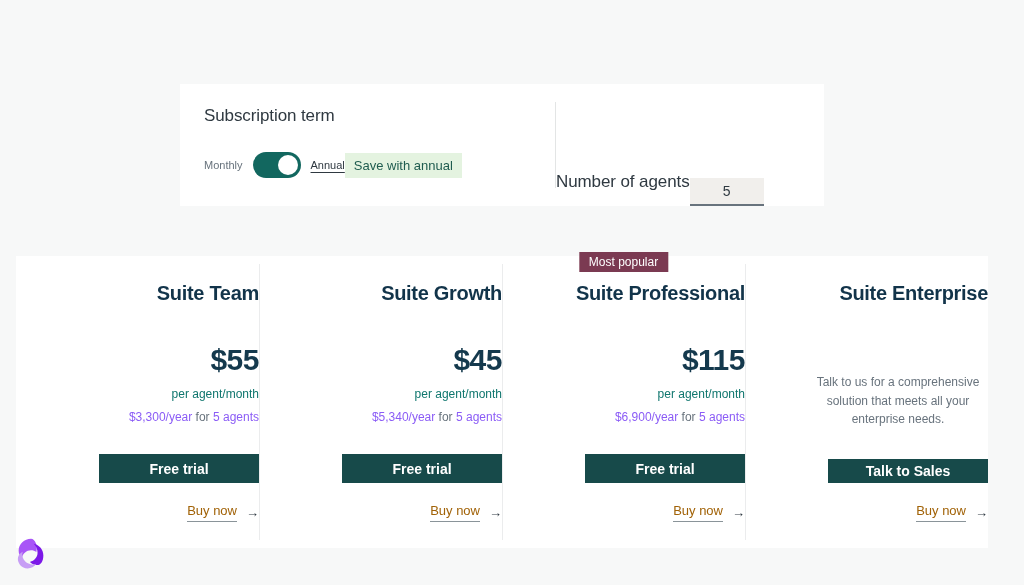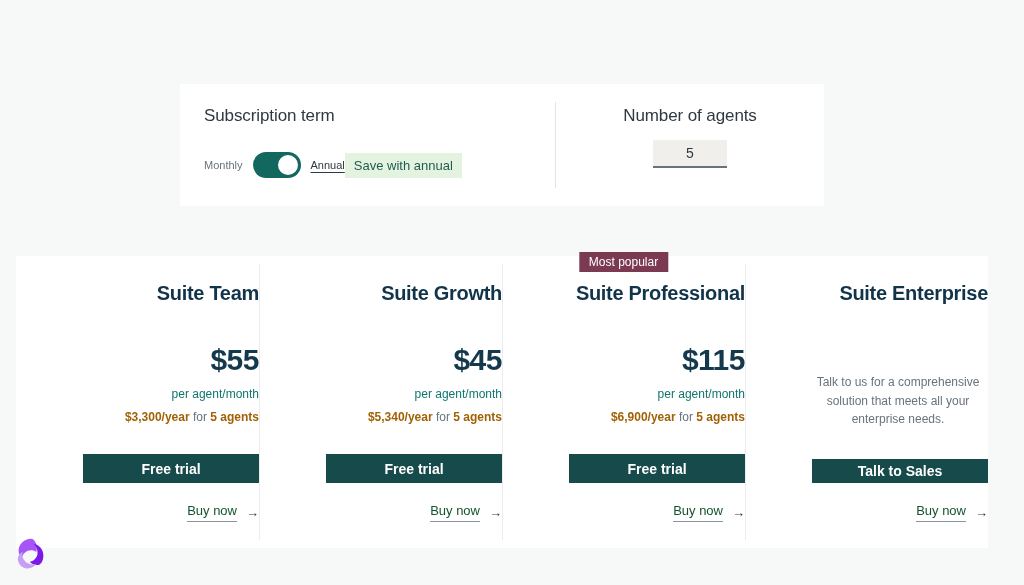--- a/index.html
+++ b/index.html
@@ -35,22 +35,22 @@
   .config-divider {
     width: 1px;
     background: #e3e5e5;
     margin: 18px 0;
     flex: none;
   }
   .config-right {
     flex: 1;
     padding-top: 22px;
     display: flex;
-    flex-direction: column;
-    align-items: center;
+    flex-direction: row;
+    align-items: flex-end;
   }
   .config-title {
     font-size: 17px;
     color: #2f3941;
     letter-spacing: -0.1px;
     margin: 0 0 26px 0;
     font-weight: 400;
   }
   .config-right .config-title {
     margin-bottom: 14px;
@@ -156,33 +156,33 @@
     font-size: 12px;
     color: #0f766e;
     margin-top: 10px;
   }
   .plan-year {
     font-size: 12px;
     color: #68737d;
     margin-top: 9px;
   }
   .plan-year b {
-    color: #a16207;
-    font-weight: bold;
+    color: #8b5cf6;
+    font-weight: normal;
   }
   .plan-desc {
     font-size: 12px;
     color: #68737d;
     line-height: 1.55;
     text-align: center;
     width: 180px;
     margin-top: 68px;
   }
   .cta {
-    width: 176px;
+    width: 160px;
     height: 38px;
     background: #174a4a;
     color: #ffffff;
     font-size: 14px;
     font-weight: bold;
     display: flex;
     align-items: center;
     justify-content: center;
     cursor: pointer;
     border: none;
@@ -198,21 +198,21 @@
   .buy-now {
     margin-top: 20px;
     margin-bottom: 26px;
     display: flex;
     align-items: center;
     gap: 9px;
     cursor: pointer;
   }
   .buy-now .label {
     font-size: 13px;
-    color: #14532d;
+    color: #a16207;
     border-bottom: 1px solid #8a9499;
     padding-bottom: 3px;
   }
   .buy-now .arrow {
     font-size: 13px;
     color: #2f3941;
     line-height: 1;
   }
 
   .badge-popular {

